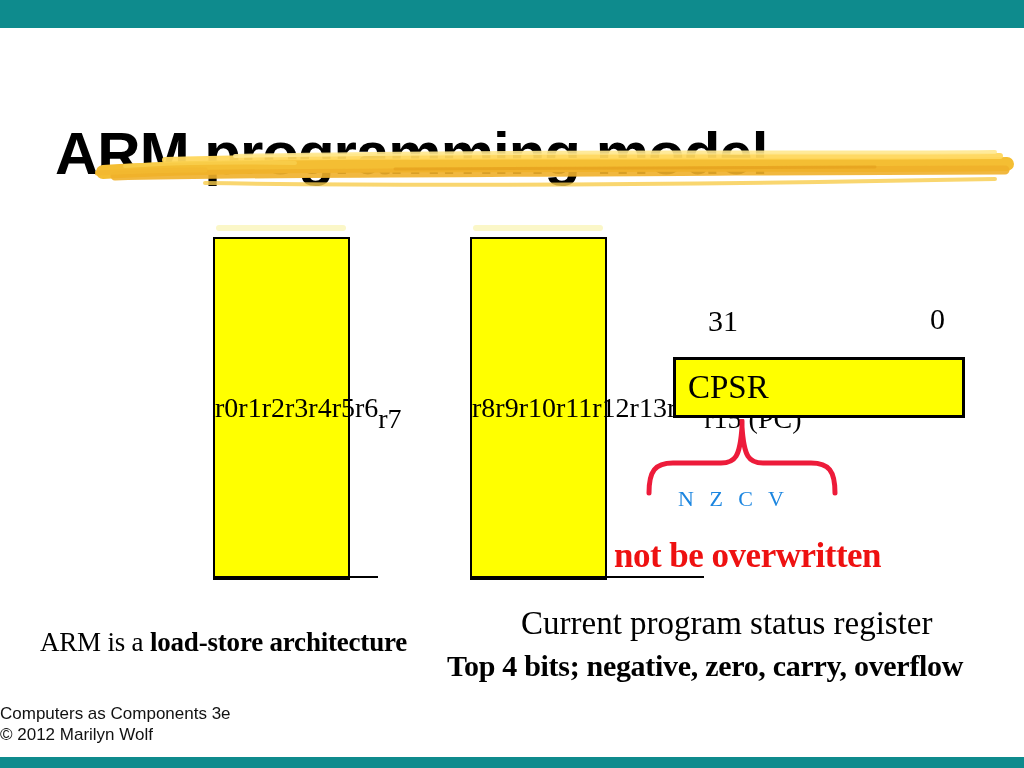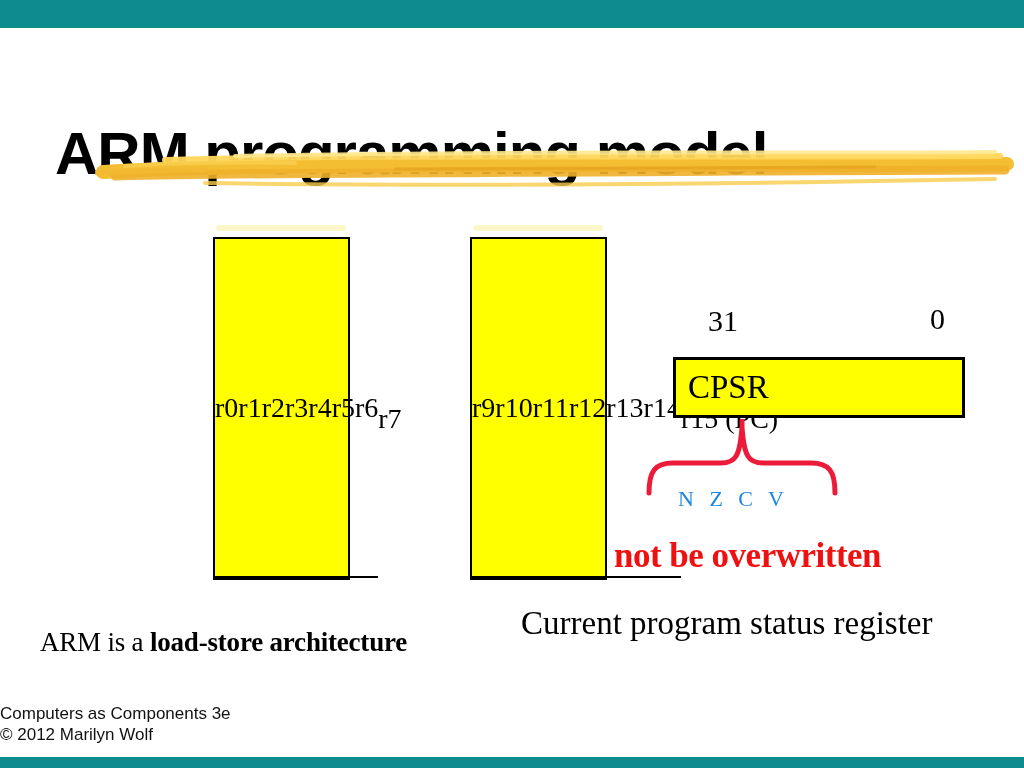--- a/index.html
+++ b/index.html
@@ -109,20 +109,21 @@
     <div class="regcell">r1</div>
     <div class="regcell">r2</div>
     <div class="regcell">r3</div>
     <div class="regcell">r4</div>
     <div class="regcell">r5</div>
     <div class="regcell">r6</div>
     <div class="regcell">r7</div>
   </div>
 
   <div class="regtable regtable-high">
+    <div class="regcell">r8</div>
     <div class="regcell">r9</div>
     <div class="regcell">r10</div>
     <div class="regcell">r11</div>
     <div class="regcell">r12</div>
     <div class="regcell">r13</div>
     <div class="regcell">r14</div>
     <div class="regcell">r15 (PC)</div>
   </div>
 
   <div class="bit-label bit-high">31</div>
@@ -134,20 +135,21 @@
 
   <svg class="brace" viewBox="0 0 200 80" aria-hidden="true">
     <path d="M6 74 C6 52 12 44 30 44 L78 44 C92 44 97 38 99 8 L99 2 L99 8 C101 38 106 44 120 44 L168 44 C186 44 192 52 192 74"></path>
   </svg>
 
   <div class="flags">N Z C V</div>
 
   <div class="red-note">not be overwritten</div>
 
   <div class="caption-1">Current program status register</div>
+  <div class="caption-2">Top 4 bits; negative, zero, carry, overflow</div>
 
   <div class="left-note">
     <span>ARM is a </span><span class="bold">load-store architecture</span>
   </div>
 
   <div class="footer">
     <div>Computers as Components 3e</div>
     <div>© 2012 Marilyn Wolf</div>
   </div>
 

